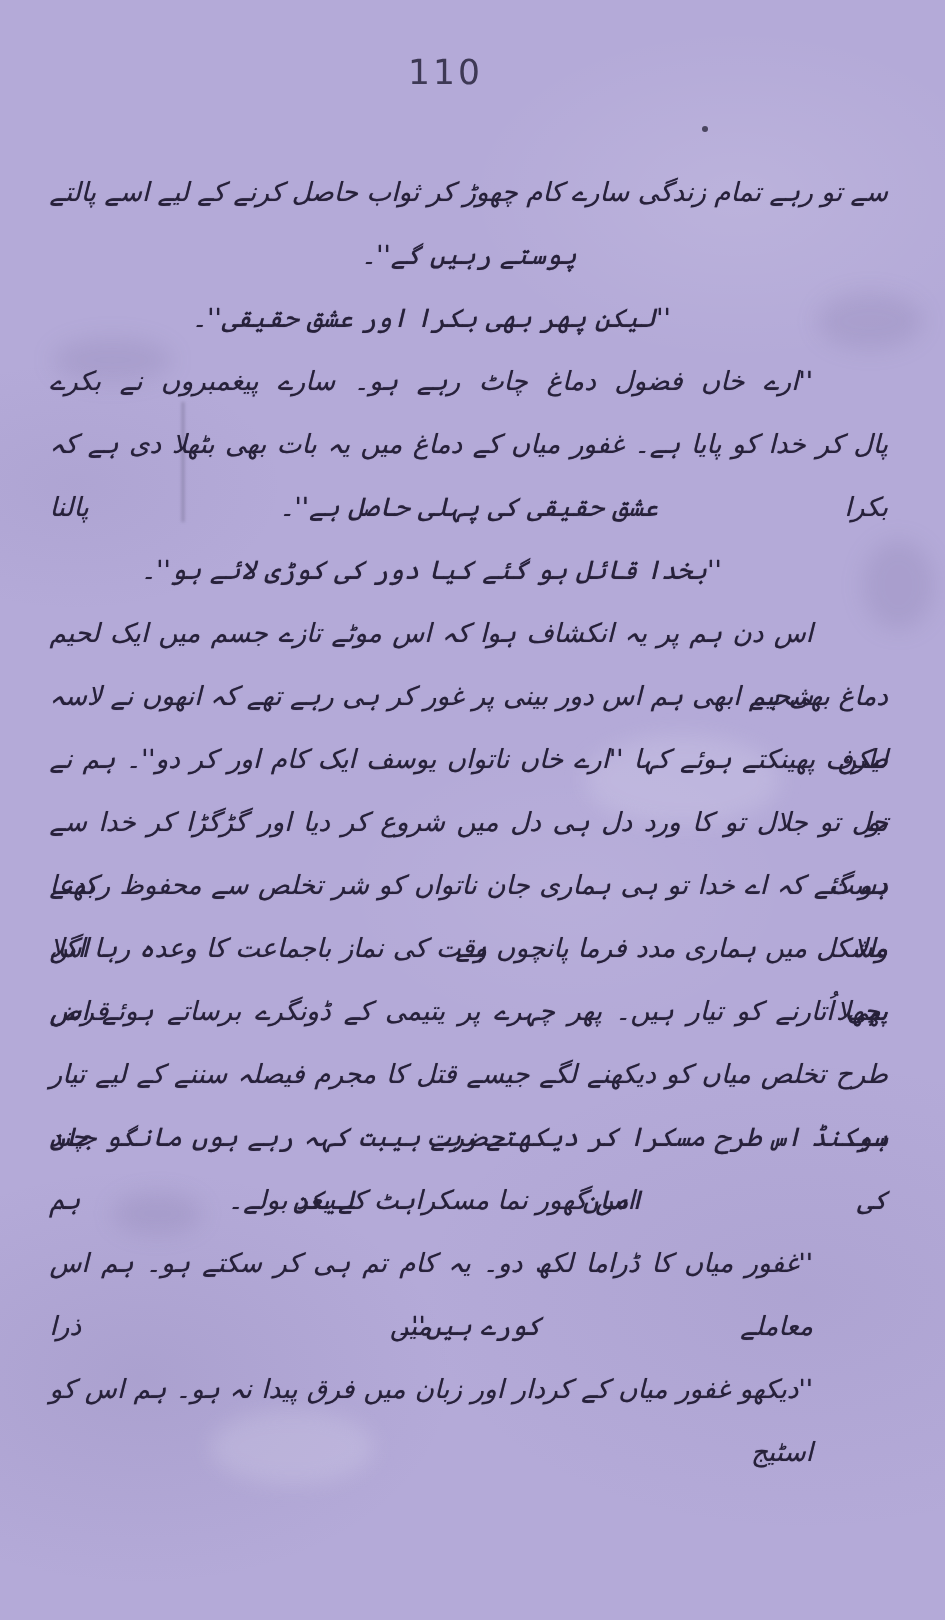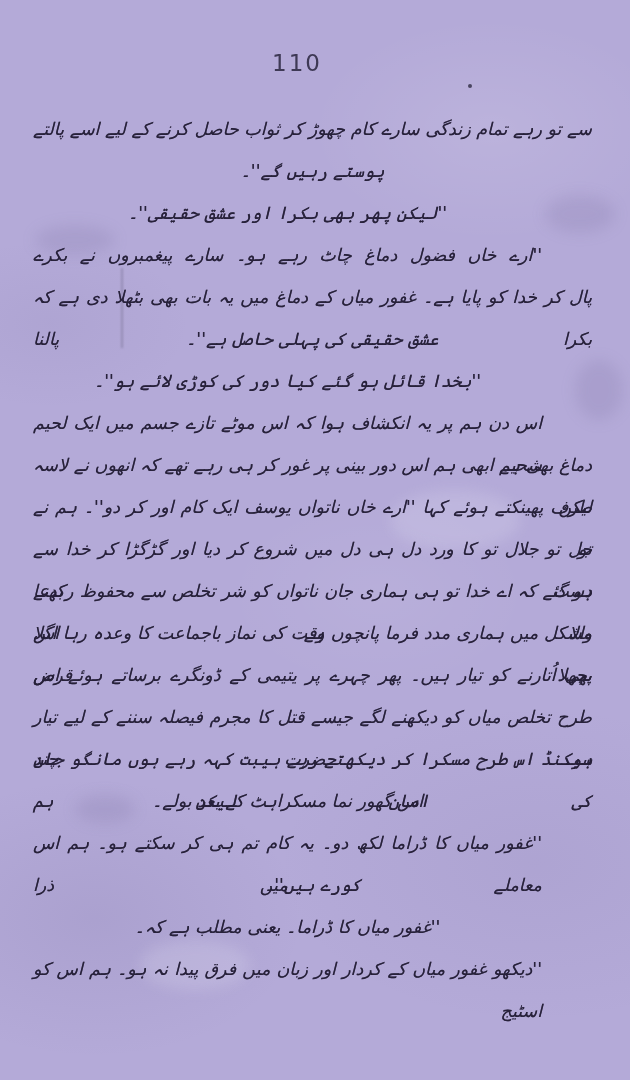--- a/index.html
+++ b/index.html
@@ -51,21 +51,21 @@
     left: 468px;
     top: 84px;
     width: 4px;
     height: 4px;
     border-radius: 50%;
     background: #4a4560;
     pointer-events: none;
   }
   .page-number {
     position: absolute;
-    top: 50px;
+    top: 36px;
     left: 227px;
     width: 140px;
     text-align: center;
     font-size: 23px;
     letter-spacing: 2px;
     color: #3e3955;
   }
   .text-block {
     position: absolute;
     top: 108px;
@@ -124,16 +124,15 @@
       <div class="line justify" dir="rtl">طرف پھینکتے ہوئے کہا ''ارے خاں ناتواں یوسف ایک کام اور کر دو''۔ ہم نے تو</div>
       <div class="line justify" dir="rtl">جل تو جلال تو کا ورد دل ہی دل میں شروع کر دیا اور گڑگڑا کر خدا سے دست بدعا</div>
       <div class="line justify" dir="rtl">ہو گئے کہ اے خدا تو ہی ہماری جان ناتواں کو شر تخلص سے محفوظ رکھنے والا ہے اس</div>
       <div class="line justify" dir="rtl">مشکل میں ہماری مدد فرما پانچوں وقت کی نماز باجماعت کا وعدہ رہا اگلا پچھلا قرض</div>
       <div class="line justify" dir="rtl">بھی اُتارنے کو تیار ہیں۔ پھر چہرے پر یتیمی کے ڈونگرے برساتے ہوئے اس</div>
       <div class="line justify" dir="rtl">طرح تخلص میاں کو دیکھنے لگے جیسے قتل کا مجرم فیصلہ سننے کے لیے تیار ہو۔ حضرت چند</div>
       <div class="line justify" dir="rtl">سیکنڈ اس طرح مسکرا کر دیکھتے رہے ہیبت کہہ رہے ہوں مانگو جان کی امان۔ لیکن ہم</div>
       <div class="line right indent" dir="rtl">اس گھور نما مسکراہٹ کے بعد بولے۔</div>
       <div class="line justify indent" dir="rtl">''غفور میاں کا ڈراما لکھ دو۔ یہ کام تم ہی کر سکتے ہو۔ ہم اس معاملے میں ذرا</div>
       <div class="line right" dir="rtl">کورے ہیں''۔</div>
-      <div class="line right indent" dir="rtl">''غفور میاں کا ڈراما۔ یعنی مطلب ہے کہ۔</div>
       <div class="line justify indent" dir="rtl">''دیکھو غفور میاں کے کردار اور زبان میں فرق پیدا نہ ہو۔ ہم اس کو اسٹیج</div>
     </div>
 </div>
 
 </body></html>

